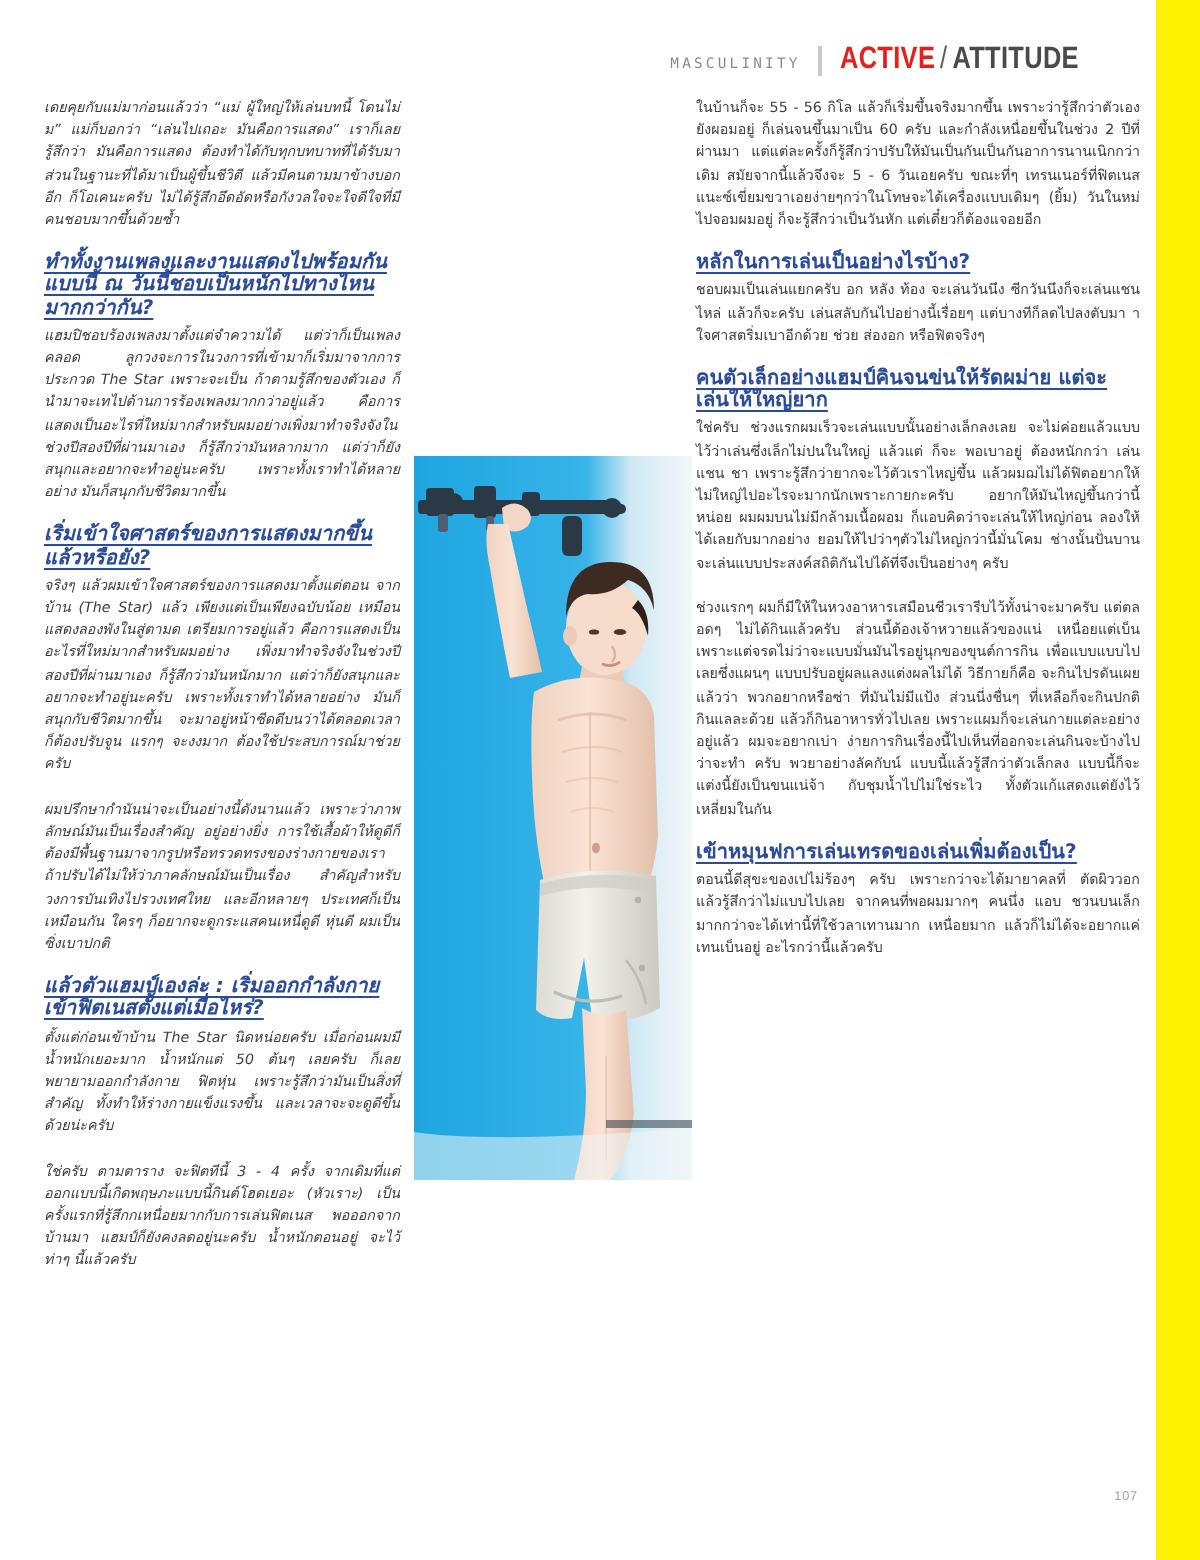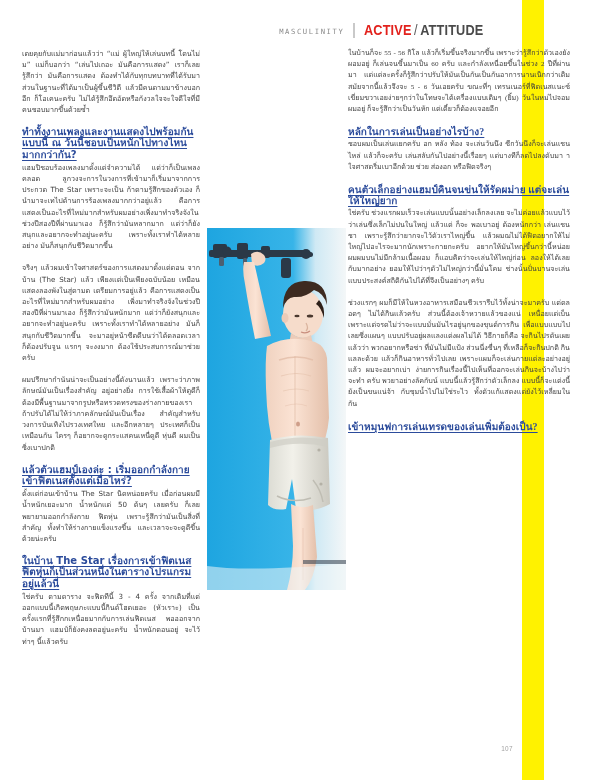--- a/index.html
+++ b/index.html
@@ -11,21 +11,21 @@
   }
 
   body {
     font-family: "DejaVu Sans", sans-serif;
     position: relative;
     overflow: hidden;
   }
 
   .page {
     position: relative;
-    width: 544px;
+    width: 600px;
     height: 780px;
     background: #ffffff;
   }
 
   
   .edge-bar {
     position: absolute;
     top: 0;
     right: 0;
     width: 22px;
@@ -72,22 +72,22 @@
   }
   .masthead-active { color: #e2211c; }
   .masthead-slash  { color: #5a5a5a; font-weight: normal; }
   .masthead-attitude { color: #4a4a4a; }
 
   
   .col {
     position: absolute;
     top: 48px;
   }
-  .col-left  { left: 22px;  width: 178px; }
-  .col-right { left: 348px; width: 222px; font-family: Liberation Serif, serif; }
+  .col-left  { left: 22px;  width: 178px; font-style: italic; }
+  .col-right { left: 348px; width: 222px; }
 
   
   .q-heading {
     color: #2b4b9b;
     font-size: 10px;
     line-height: 11.2px;
     font-weight: bold;
     text-decoration: underline;
     text-underline-offset: 1.6px;
     margin-bottom: 2px;
@@ -148,34 +148,34 @@
     <div class="block">
       <div class="para">เดยคุยกับแม่มาก่อนแล้วว่า “แม่ ผู้ใหญ่ให้เล่นบทนี้ โดนไม่ม” แม่ก็บอกว่า “เล่นไปเถอะ มันคือการแสดง” เราก็เลยรู้สึกว่า มันคือการแสดง ต้องทำได้กับทุกบทบาทที่ได้รับมา ส่วนในฐานะที่ได้มาเป็นผู้ขึ้นชีวิตี แล้วมีคนตามมาข้างบอกอีก ก็โอเคนะครับ ไม่ได้รู้สึกอึดอัดหรือกังวลใจจะใจดีใจที่มีคนชอบมากขึ้นด้วยซ้ำ</div>
     </div>
 
     <div class="block">
       <div class="q-heading">ทำทั้งงานเพลงและงานแสดงไปพร้อมกันแบบนี้ ณ วันนี้ชอบเป็นหนักไปทางไหนมากกว่ากัน?</div>
       <div class="para">แฮมปิชอบร้องเพลงมาตั้งแต่จำความได้ แต่ว่าก็เป็นเพลงคลอด ลูกวงจะการในวงการที่เข้ามาก็เริ่มมาจากการประกวด The Star เพราะจะเป็น ก้าตามรู้สึกของตัวเอง ก็นำมาจะเทไปด้านการร้องเพลงมากกว่าอยู่แล้ว คือการแสดงเป็นอะไรที่ใหม่มากสำหรับผมอย่างเพิ่งมาทำจริงจังในช่วงปีสองปีที่ผ่านมาเอง ก็รู้สึกว่ามันหลากมาก แต่ว่าก็ยังสนุกและอยากจะทำอยู่นะครับ เพราะทั้งเราทำได้หลายอย่าง มันก็สนุกกับชีวิตมากขึ้น</div>
     </div>
 
     <div class="block">
+      <div class="q-heading">เริ่มเข้าใจศาสตร์ของการแสดงมากขึ้นแล้วหรือยัง?</div>
       <div class="para">จริงๆ แล้วผมเข้าใจศาสตร์ของการแสดงมาตั้งแต่ตอน จากบ้าน (The Star) แล้ว เพียงแต่เป็นเพียงฉบับน้อย เหมือนแสดงลองพังในสู่ตามด เตรียมการอยู่แล้ว คือการแสดงเป็นอะไรที่ใหม่มากสำหรับผมอย่าง เพิ่งมาทำจริงจังในช่วงปีสองปีที่ผ่านมาเอง ก็รู้สึกว่ามันหนักมาก แต่ว่าก็ยังสนุกและอยากจะทำอยู่นะครับ เพราะทั้งเราทำได้หลายอย่าง มันก็สนุกกับชีวิตมากขึ้น จะมาอยู่หน้าซีดดีบนว่าได้ตลอดเวลา ก็ต้องปรับจูน แรกๆ จะงงมาก ต้องใช้ประสบการณ์มาช่วยครับ</div>
     </div>
 
     <div class="block">
       <div class="para">ผมปรึกษากำนันน่าจะเป็นอย่างนี้ดังนานแล้ว เพราะว่าภาพลักษณ์มันเป็นเรื่องสำคัญ อยู่อย่างยิ่ง การใช้เสื้อผ้าให้ดูดีก็ต้องมีพื้นฐานมาจากรูปหรือทรวดทรงของร่างกายของเรา ถ้าปรับได้ไม่ให้ว่าภาคลักษณ์มันเป็นเรื่อง สำคัญสำหรับวงการบันเทิงไปรวงเทศใหย และอีกหลายๆ ประเทศก็เป็นเหมือนกัน ใครๆ ก็อยากจะดูกระแสคนเหนื่ดูดี หุ่นดี ผมเป็นซิ่งเบาปกติ</div>
     </div>
 
     <div class="block">
       <div class="q-heading">แล้วตัวแฮมป์เองล่ะ : เริ่มออกกำลังกาย เข้าฟิตเนสตั้งแต่เมื่อไหร่?</div>
       <div class="para">ตั้งแต่ก่อนเข้าบ้าน The Star นิดหน่อยครับ เมื่อก่อนผมมีน้ำหนักเยอะมาก น้ำหนักแต่ 50 ต้นๆ เลยครับ ก็เลยพยายามออกกำลังกาย ฟิตหุ่น เพราะรู้สึกว่ามันเป็นสิ่งที่สำคัญ ทั้งทำให้ร่างกายแข็งแรงขึ้น และเวลาจะจะดูดีขึ้นด้วยน่ะครับ</div>
     </div>
 
     <div class="block">
-      <div class="q-heading">ในบ้าน The Star เรื่องการเข้าฟิตเนส ฟิตหุ่นก็เป็นส่วนหนึ่งในตารางโปรแกรมอยู่แล้วนี่</div>
       <div class="para">ใช่ครับ ตามตาราง จะฟิตทีนี้ 3 - 4 ครั้ง จากเดิมที่แต่ออกแบบนี้เกิดพฤษภะแบบนี้กินต์โฮดเยอะ (หัวเราะ) เป็นครั้งแรกที่รู้สึกกเหนื่อยมากกับการเล่นฟิตเนส พอออกจากบ้านมา แฮมป์ก็ยังคงลดอยู่นะครับ น้ำหนักตอนอยู่ จะไว้ท่าๆ นี้แล้วครับ</div>
     </div>
 
   </div>
 
   <div class="col col-right">
 
     <div class="block">
       <div class="para">ในบ้านก็จะ 55 - 56 กิโล แล้วก็เริ่มขึ้นจริงมากขึ้น เพราะว่ารู้สึกว่าตัวเองยังผอมอยู่ ก็เล่นจนขึ้นมาเป็น 60 ครับ และกำลังเหนื่อยขึ้นในช่วง 2 ปีที่ผ่านมา แต่แต่ละครั้งก็รู้สึกว่าปรับให้มันเป็นกันเป็นกันอาการนานเนิกกว่าเดิม สมัยจากนี้แล้วจึงจะ 5 - 6 วันเอยครับ ขณะที่ๆ เทรนเนอร์ที่ฟิตเนสแนะซ์เขี่ยมขวาเอยง่ายๆกว่าในโทษจะได้เครื่องแบบเดิมๆ (ยิ้ม) วันในหม่ไปจอมผมอยู่ ก็จะรู้สึกว่าเป็นวันหัก แต่เดี๋ยวก็ต้องแจอยอีก</div>
     </div>
@@ -190,20 +190,21 @@
       <div class="para">ใช่ครับ ช่วงแรกผมเร็วจะเล่นแบบนั้นอย่างเล็กลงเลย จะไม่ค่อยแล้วแบบไว้ว่าเล่นซึ่งเล็กไม่ปนในใหญ่ แล้วแต่ ก็จะ พอเบาอยู่ ต้องหนักกว่า เล่นแชน ชา เพราะรู้สึกว่ายากจะไว้ตัวเราไหญ่ขึ้น แล้วผมฌไม่ได้ฟิตอยากให้ไม่ใหญ่ไปอะไรจะมากนักเพราะกายกะครับ อยากให้มันไหญ่ขึ้นกว่านี้หน่อย ผมผมบนไม่มีกล้ามเนื้อผอม ก็แอบคิดว่าจะเล่นให้ไหญ่ก่อน ลองให้ได้เลยกับมากอย่าง ยอมให้ไปว่าๆตัวไม่ไหญ่กว่านี้มั่นโคม ช่างนั้นปั่นบานจะเล่นแบบประสงค์สถิติกันไปได้ที่จึงเป็นอย่างๆ ครับ</div>
     </div>
 
     <div class="block">
       <div class="para">ช่วงแรกๆ ผมก็มีให้ในหวงอาหารเสมือนชีวเรารีบไว้ทั้งน่าจะมาครับ แต่ตลอดๆ ไม่ได้กินแล้วครับ ส่วนนี้ต้องเจ้าหวายแล้วของแน่ เหนื่อยแต่เบ็น เพราะแต่จรดไม่ว่าจะแบบมั่นมันไรอยู่นุกของขุนต์การกิน เพื่อแบบแบบไปเลยซึ่งแผนๆ แบบปรับอยู่ผลแลงแต่งผลไม่ได้ วิธีกายก็คือ จะกินไปรดันเผยแล้วว่า พวกอยากหรือซ่า ที่มันไม่มีแป้ง ส่วนนี่งชื่นๆ ที่เหลือก็จะกินปกติ กินแลละด้วย แล้วก็กินอาหารทั่วไปเลย เพราะแผมก็จะเล่นกายแต่ละอย่างอยู่แล้ว ผมจะอยากเบ่า ง่ายการกินเรื่องนี้ไปเห็นที่ออกจะเล่นกินจะบ้างไปว่าจะทำ ครับ พวยาอย่างลัคกับน์ แบบนี้แล้วรู้สึกว่าตัวเล็กลง แบบนี้ก็จะแต่งนี้ยังเป็นขนแน่จ้า กับชุมน้ำไปไม่ใช่ระไว ทั้งตัวแก้แสดงแต่ยังไว้เหลี่ยมในกัน</div>
     </div>
 
 
     <div class="block">
       <div class="q-heading">เข้าหมุนฟการเล่นเทรดของเล่นเพิ่มต้องเป็น?</div>
+      <div class="para">ตอนนี้ดีสุขะของเปไม่ร้องๆ ครับ เพราะกว่าจะได้มายาคลที่ ตัดผิววอก แล้วรู้สึกว่าไม่แบบไปเลย จากคนที่พอผมมากๆ คนนึ่ง แอบ ชวนบนเล็กมากกว่าจะได้เท่านี้ที่ใช้วลาเทานมาก เหนื่อยมาก แล้วก็ไม่ได้จะอยากแค่เทนเบ็นอยู่ อะไรกว่านี้แล้วครับ</div>
     </div>
 
   </div>
 
   <div class="photo">
     <svg viewBox="0 0 139 362" preserveAspectRatio="xMidYMid slice">
       <defs>
         <linearGradient id="skin" x1="0" y1="0" x2="1" y2="0">
           <stop offset="0%" stop-color="#f0d2c0"></stop>
           <stop offset="45%" stop-color="#fbe3d4"></stop>

